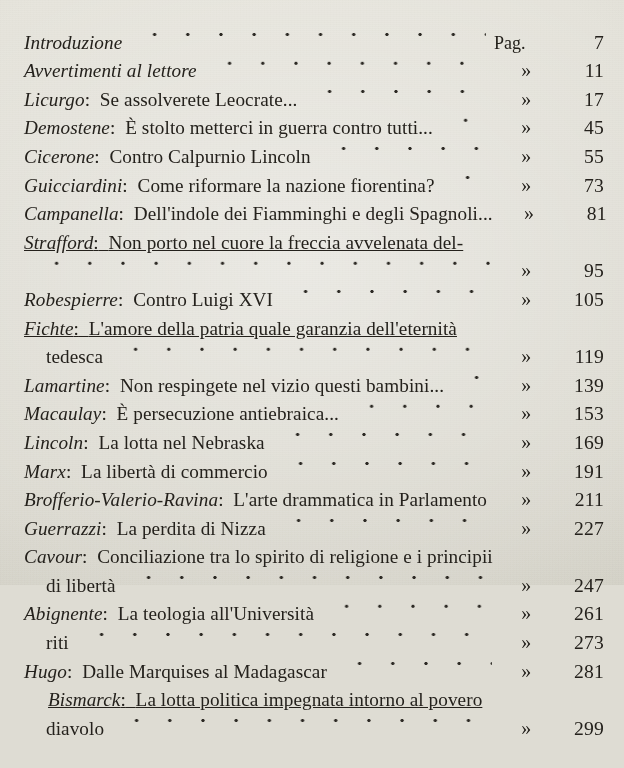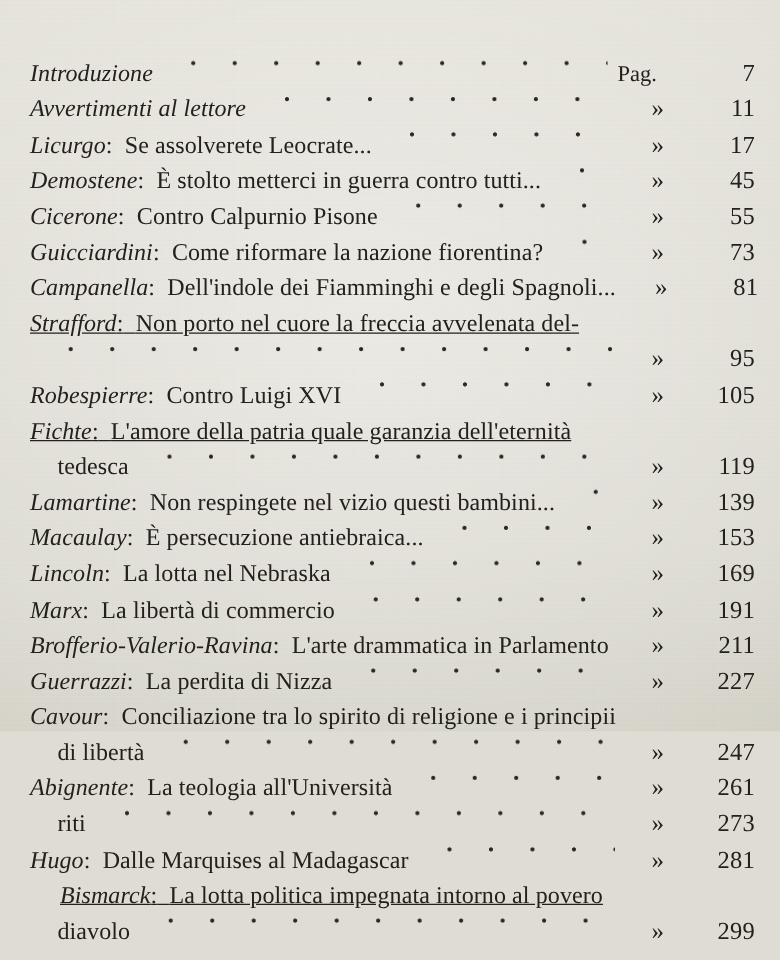--- a/index.html
+++ b/index.html
@@ -14,21 +14,21 @@
     font-family: "Liberation Serif", "DejaVu Serif", serif;
     color: #24211c;
   }
 
   
   #page {
     position: relative;
     width: 624px;
     height: 585px;
     box-sizing: border-box;
-    padding: 36px 20px 0 24px;
+    padding: 20px 20px 0 24px;
     background:
       radial-gradient(ellipse 130% 110% at 48% 45%, rgba(255,255,255,0.42) 0%, rgba(255,255,255,0.10) 52%, rgba(150,146,132,0.13) 82%, rgba(120,116,102,0.22) 100%),
       linear-gradient(176deg, #e4e2d9 0%, #dedcd3 38%, #dbd9cf 74%, #d4d2c7 100%);
   }
   #page::after {
     content: "";
     position: absolute;
     inset: 0;
     pointer-events: none;
     opacity: 0.30;
@@ -162,21 +162,21 @@
       <div class="entry">
         <div class="line">
           <span class="text"><span class="author">Demostene</span><span class="title">:</span>&nbsp;&nbsp;<span class="title">È stolto metterci in guerra contro tutti...</span></span>
           <span class="leader"></span>
           <span class="marker ditto">»</span>
           <span class="page-no">45</span>
         </div>
       </div>
       <div class="entry">
         <div class="line">
-          <span class="text"><span class="author">Cicerone</span><span class="title">:</span>&nbsp;&nbsp;<span class="title">Contro Calpurnio Pisone</span></span>
+          <span class="text"><span class="author">Cicerone</span><span class="title">:</span>&nbsp;&nbsp;<span class="title">Contro Calpurnio Lincoln</span></span>
           <span class="leader"></span>
           <span class="marker ditto">»</span>
           <span class="page-no">55</span>
         </div>
       </div>
       <div class="entry">
         <div class="line">
           <span class="text"><span class="author">Guicciardini</span><span class="title">:</span>&nbsp;&nbsp;<span class="title">Come riformare la nazione fiorentina?</span></span>
           <span class="leader"></span>
           <span class="marker ditto">»</span>

